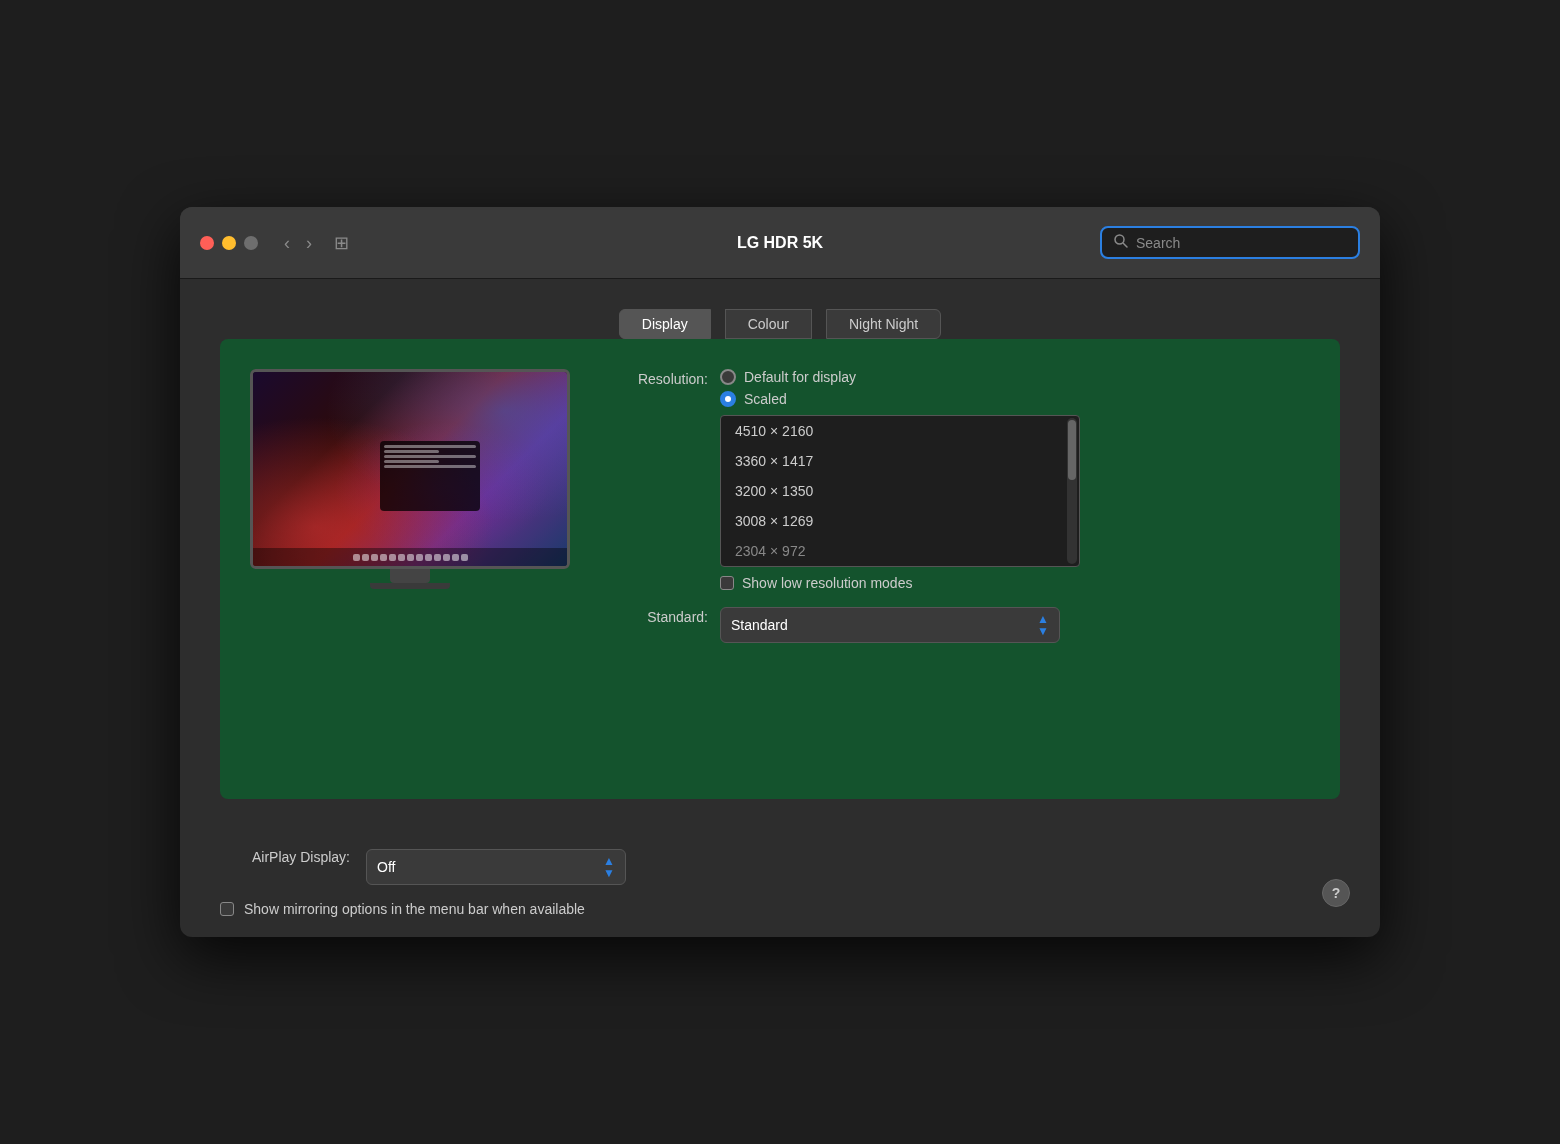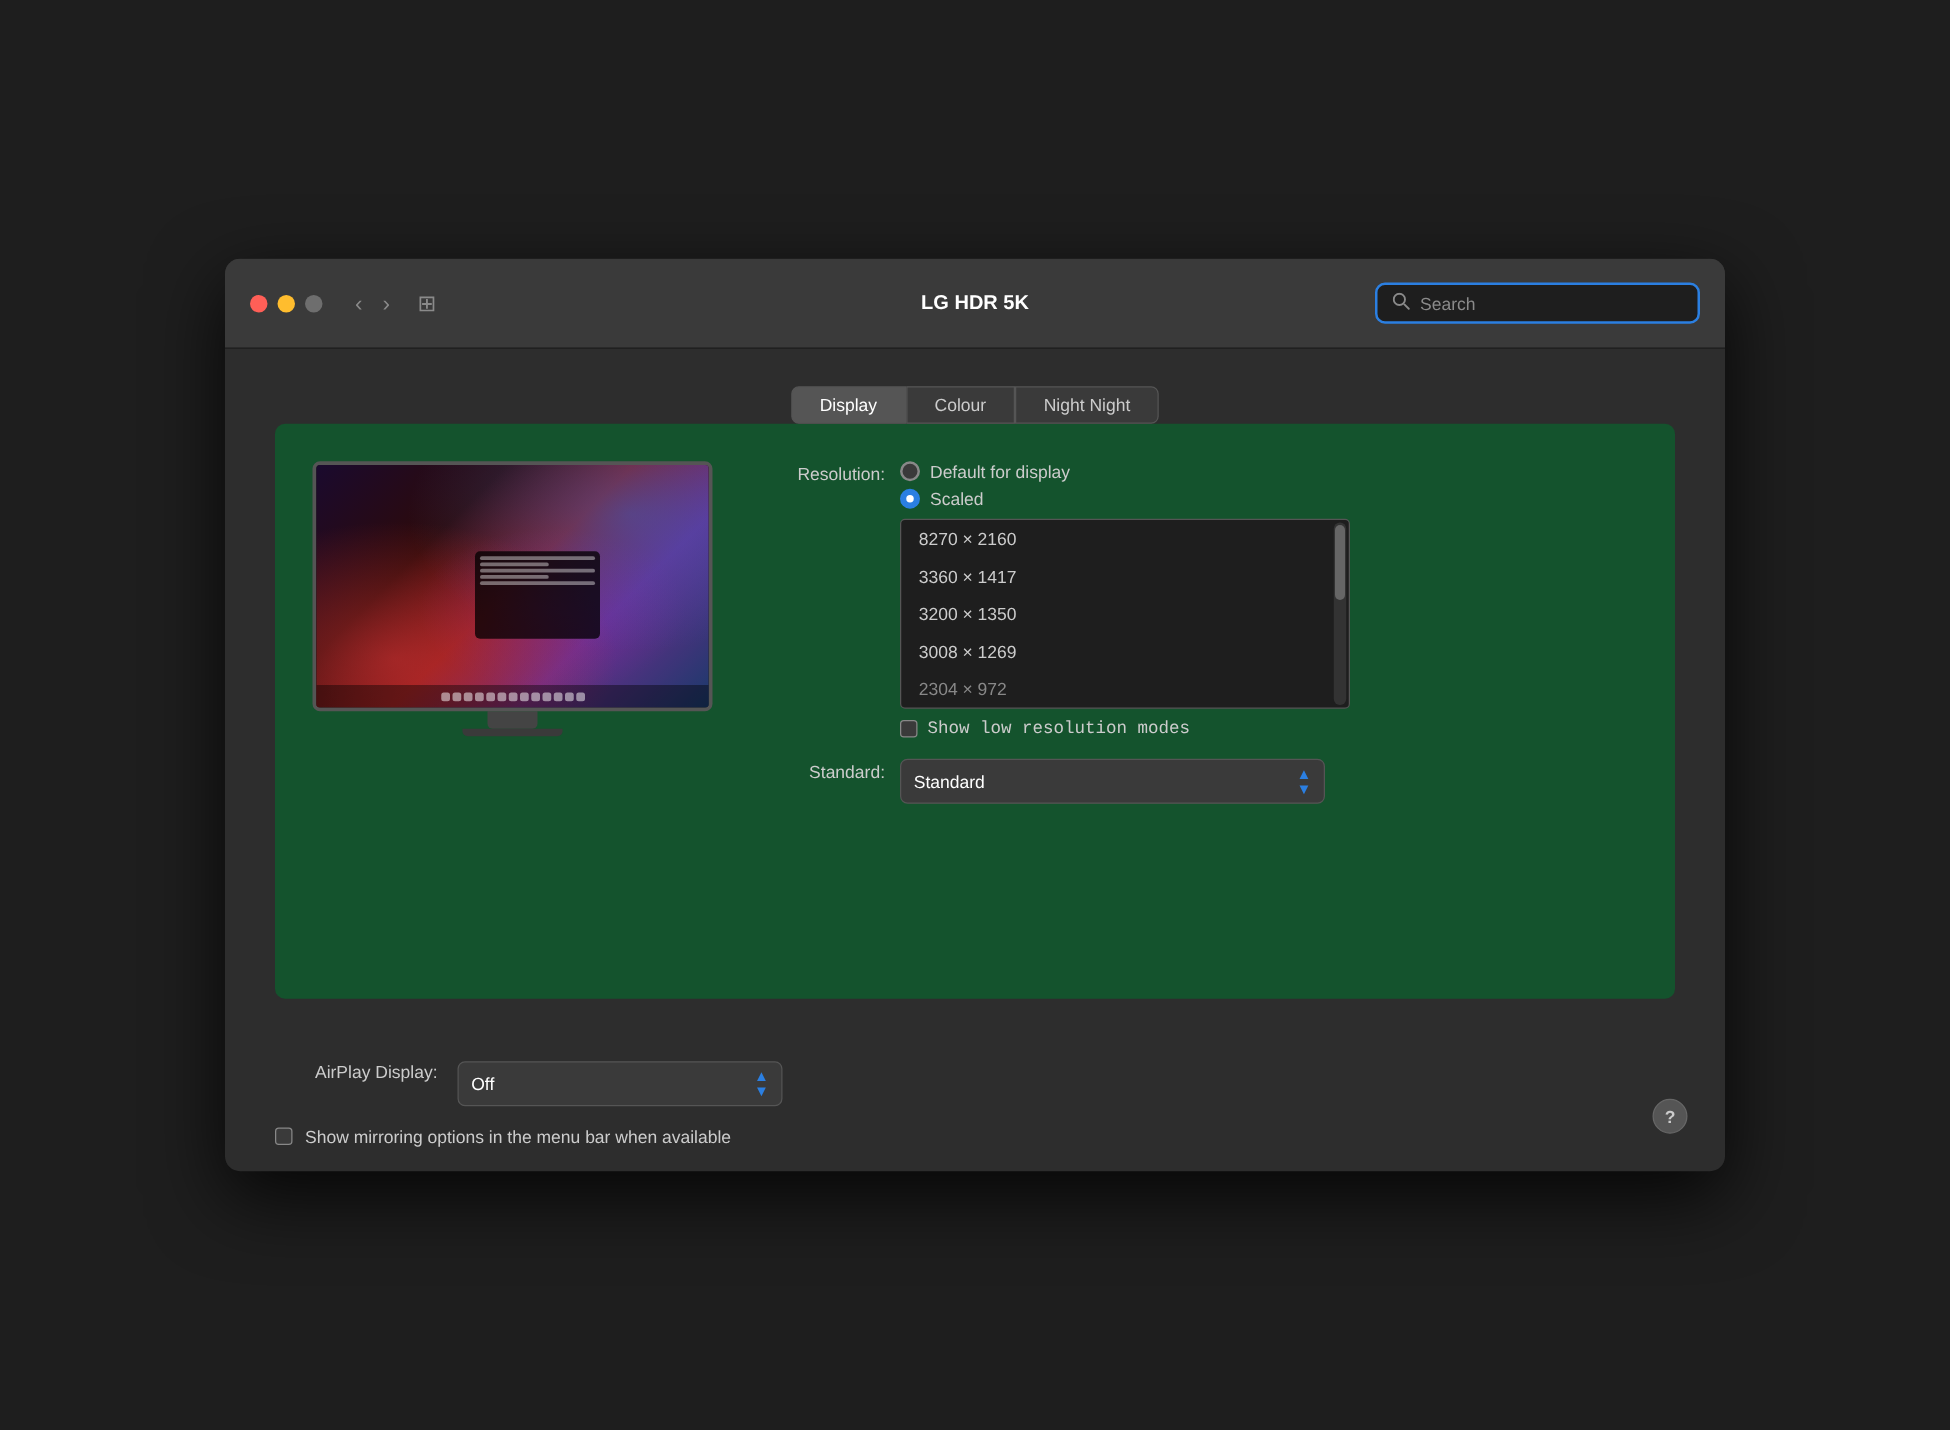--- a/index.html
+++ b/index.html
@@ -95,21 +95,21 @@
       font-size: 14px;
       width: 100%;
     }
     .search-input::placeholder { color: #8a8a8a; }
     .content {
       padding: 30px 40px 30px;
     }
     .tabs {
       display: flex;
       justify-content: center;
-      gap: 0;
+      gap: 14px;
     }
     .tab {
       padding: 6px 22px;
       font-size: 14px;
       color: #cccccc;
       cursor: pointer;
       background: #3a3a3a;
       border: 1px solid #555;
       position: relative;
     }
@@ -306,21 +306,20 @@
       border-radius: 4px;
       margin: 1px auto;
       margin-top: 2px;
     }
     .checkbox-row {
       display: flex;
       align-items: center;
       gap: 8px;
       margin-top: 8px;
       margin-left: 0;
-      font-family: Liberation Mono, monospace;
     }
     .checkbox-box {
       width: 14px;
       height: 14px;
       border: 1px solid #888;
       border-radius: 3px;
       background: #3a3a3a;
       flex-shrink: 0;
     }
     .checkbox-label {
@@ -492,21 +491,21 @@
               <div class="radio-item">
                 <div class="radio-outer selected">
                   <div class="radio-inner"></div>
                 </div>
                 <span class="radio-label">Scaled</span>
               </div>
             </div>
 
             <div class="resolution-list-container">
               <div class="resolution-list">
-                <div class="resolution-item">8270 × 2160</div>
+                <div class="resolution-item">4510 × 2160</div>
                 <div class="resolution-item">3360 × 1417</div>
                 <div class="resolution-item">3200 × 1350</div>
                 <div class="resolution-item">3008 × 1269</div>
                 <div class="resolution-item partial">2304 × 972</div>
               </div>
               <div class="scrollbar">
                 <div class="scrollbar-thumb"></div>
               </div>
             </div>
 

